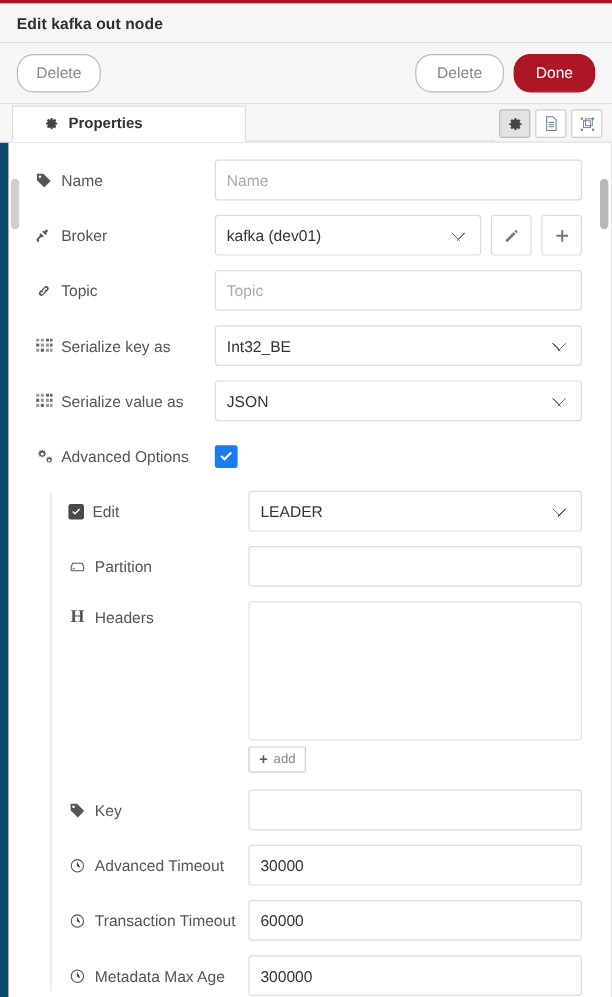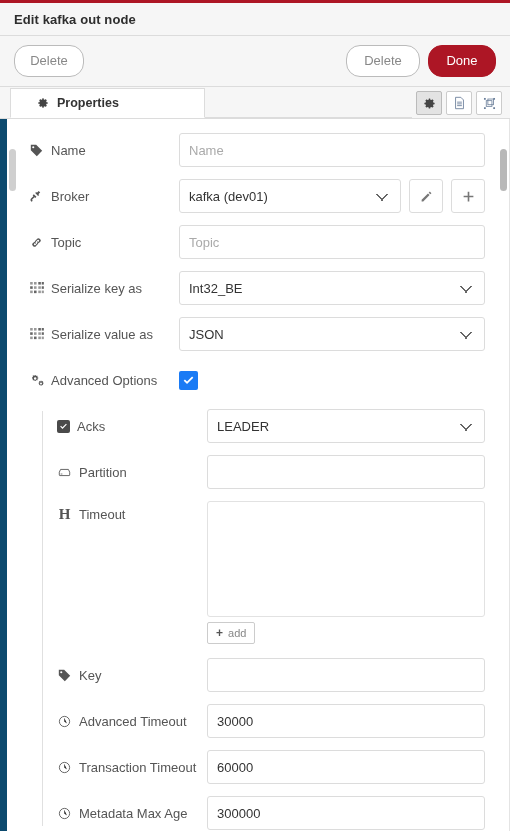--- a/index.html
+++ b/index.html
@@ -473,21 +473,21 @@
 
       <div class="adv-block">
 
         <div class="row">
           <div class="lbl lbl-ind">
             <span class="cb-dark">
               <svg width="9" height="9" viewBox="0 0 16 16">
                   <path fill="#fff" d="M6.2 12.3L2.1 8.2l1.5-1.5 2.6 2.6 6.2-6.2 1.5 1.5z"></path>
                 </svg>
             </span>
-            <span class="lbl-text">Acks</span>
+            <span class="lbl-text">Edit</span>
           </div>
           <div class="ctl">
             <select class="sel">
               <option>LEADER</option>
             </select>
           </div>
         </div>
 
         <div class="row">
           <div class="lbl lbl-ind">
@@ -500,21 +500,21 @@
             <span class="lbl-text">Partition</span>
           </div>
           <div class="ctl">
             <input class="txt" type="text" value="" style="">
           </div>
         </div>
 
         <div class="row row-top" style="margin-bottom:14px;">
           <div class="lbl lbl-ind" style="padding-top:6px;">
             <span class="ico hdr-h">H</span>
-            <span class="lbl-text">Timeout</span>
+            <span class="lbl-text">Headers</span>
           </div>
           <div class="ctl" style="flex-direction:column;align-items:flex-start;gap:0;">
             <textarea class="ta" style=""></textarea>
             <div class="add-btn">
               <span class="plus">+</span>
               <span>add</span>
             </div>
           </div>
         </div>
 

